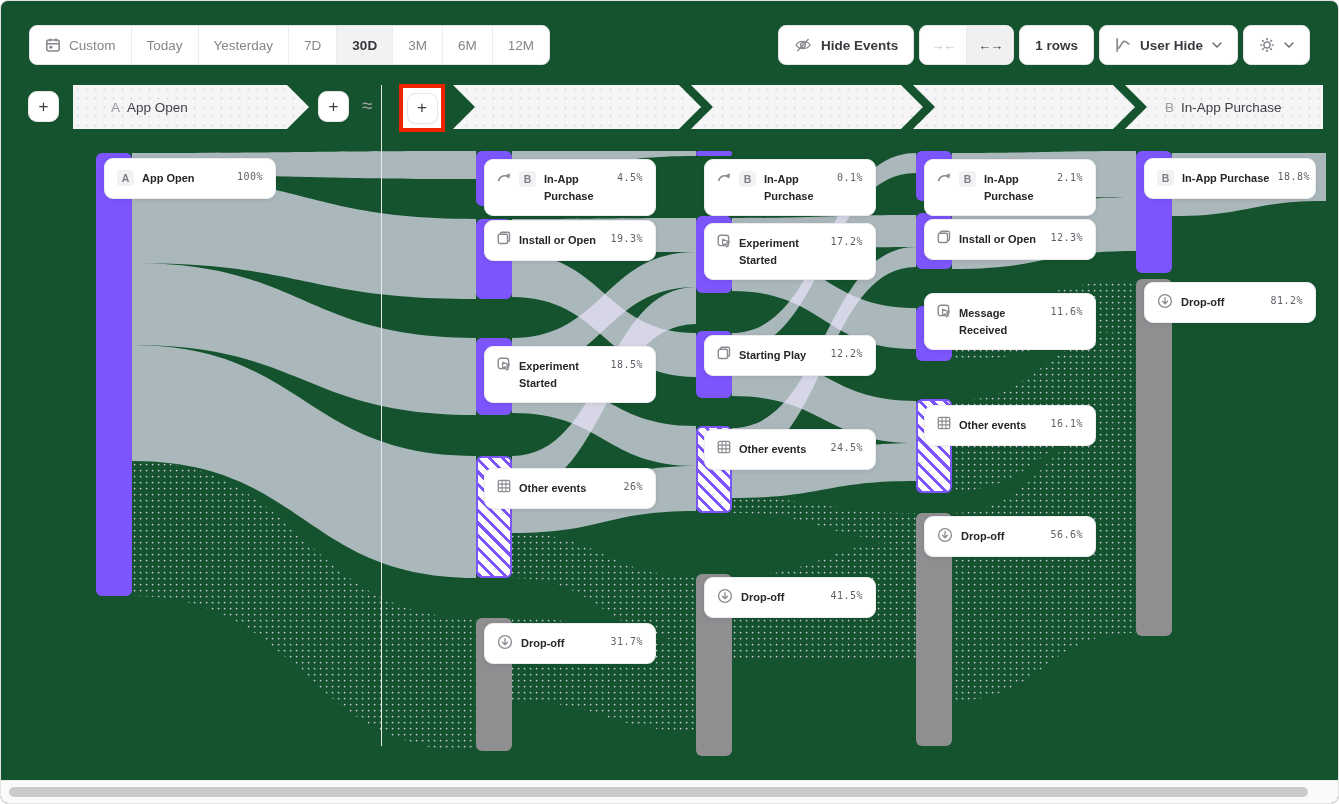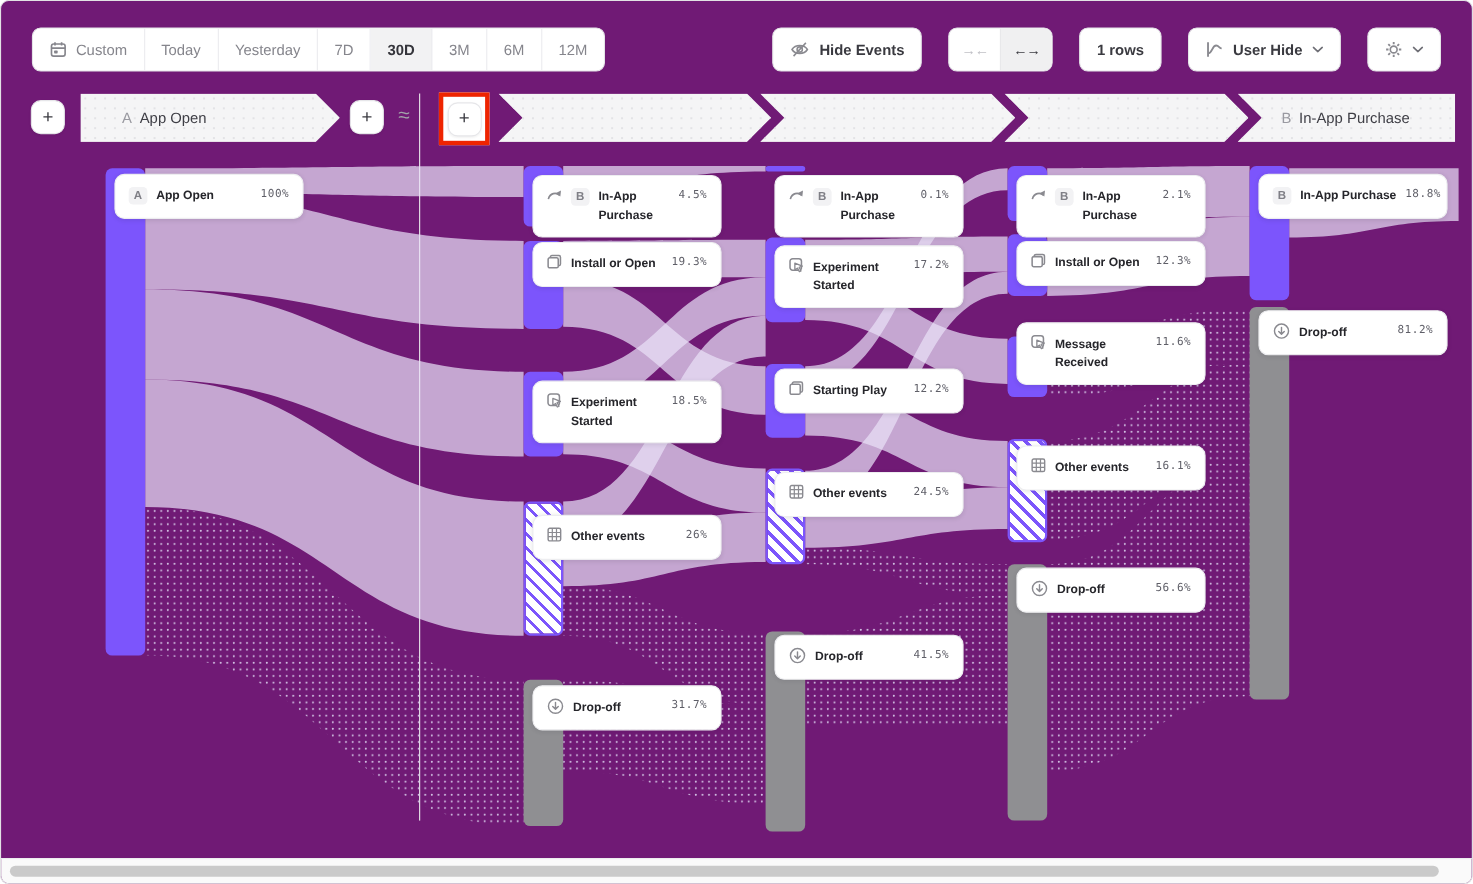--- a/index.html
+++ b/index.html
@@ -1,25 +1,25 @@
 <!DOCTYPE html>
 <html><head>
 <meta charset="utf-8">
 <style>
   * { box-sizing: border-box; margin: 0; padding: 0; }
   html,body { width:1339px; height:804px; background:#fff; font-family:"Liberation Sans", sans-serif; overflow:hidden; }
-  .page { position:absolute; inset:0; background:#701a75; border:1px solid #e2e2e4; border-radius:8px; overflow:hidden; }
+  .page { position:absolute; inset:0; background:#14532d; border:1px solid #e2e2e4; border-radius:8px; overflow:hidden; }
 
   
   .toolbar { position:absolute; top:24px; left:28px; right:28px; height:40px; display:flex; justify-content:space-between; align-items:center; }
   .seg-group { display:flex; align-items:stretch; height:40px; border:1px solid #e4e4e7; border-radius:8px; background:#fff; overflow:hidden; }
   .seg-item { display:flex; align-items:center; gap:8px; padding:0 15px; font-size:13.5px; color:#85858c; border-right:1px solid #ececef; cursor:pointer; white-space:nowrap; }
   .seg-item:last-child { border-right:none;text-align:center; }
   .seg-item.sel { background:#f2f2f3; color:#35353b; font-weight:700; }
-  .rbtns { display:flex; gap:24px; align-items:center; }
+  .rbtns { display:flex; gap:5px; align-items:center; }
   .tbtn { display:flex; align-items:center; gap:9px; height:40px; padding:0 15px; border:1px solid #e4e4e7; border-radius:8px; background:#fff; font-size:13.5px; font-weight:600; color:#3a3a40; cursor:pointer; white-space:nowrap; }
   .seg2 { display:flex; height:40px; border:1px solid #e4e4e7; border-radius:8px; overflow:hidden; background:#fff; }
   .seg2 > div { display:flex; align-items:center; padding:0 11px; font-size:13px; cursor:pointer; }
   .seg2 .dim { color:#c0c0c6; }
   .seg2 .on { background:#f0f0f1; color:#3a3a40; border-left:1px solid #e8e8ea; }
   .arrowtxt { letter-spacing:-1px; font-size:13px; }
   .ticon { color:#3a3a40; }
   .chev { color:#6f6f76; }
 
   

